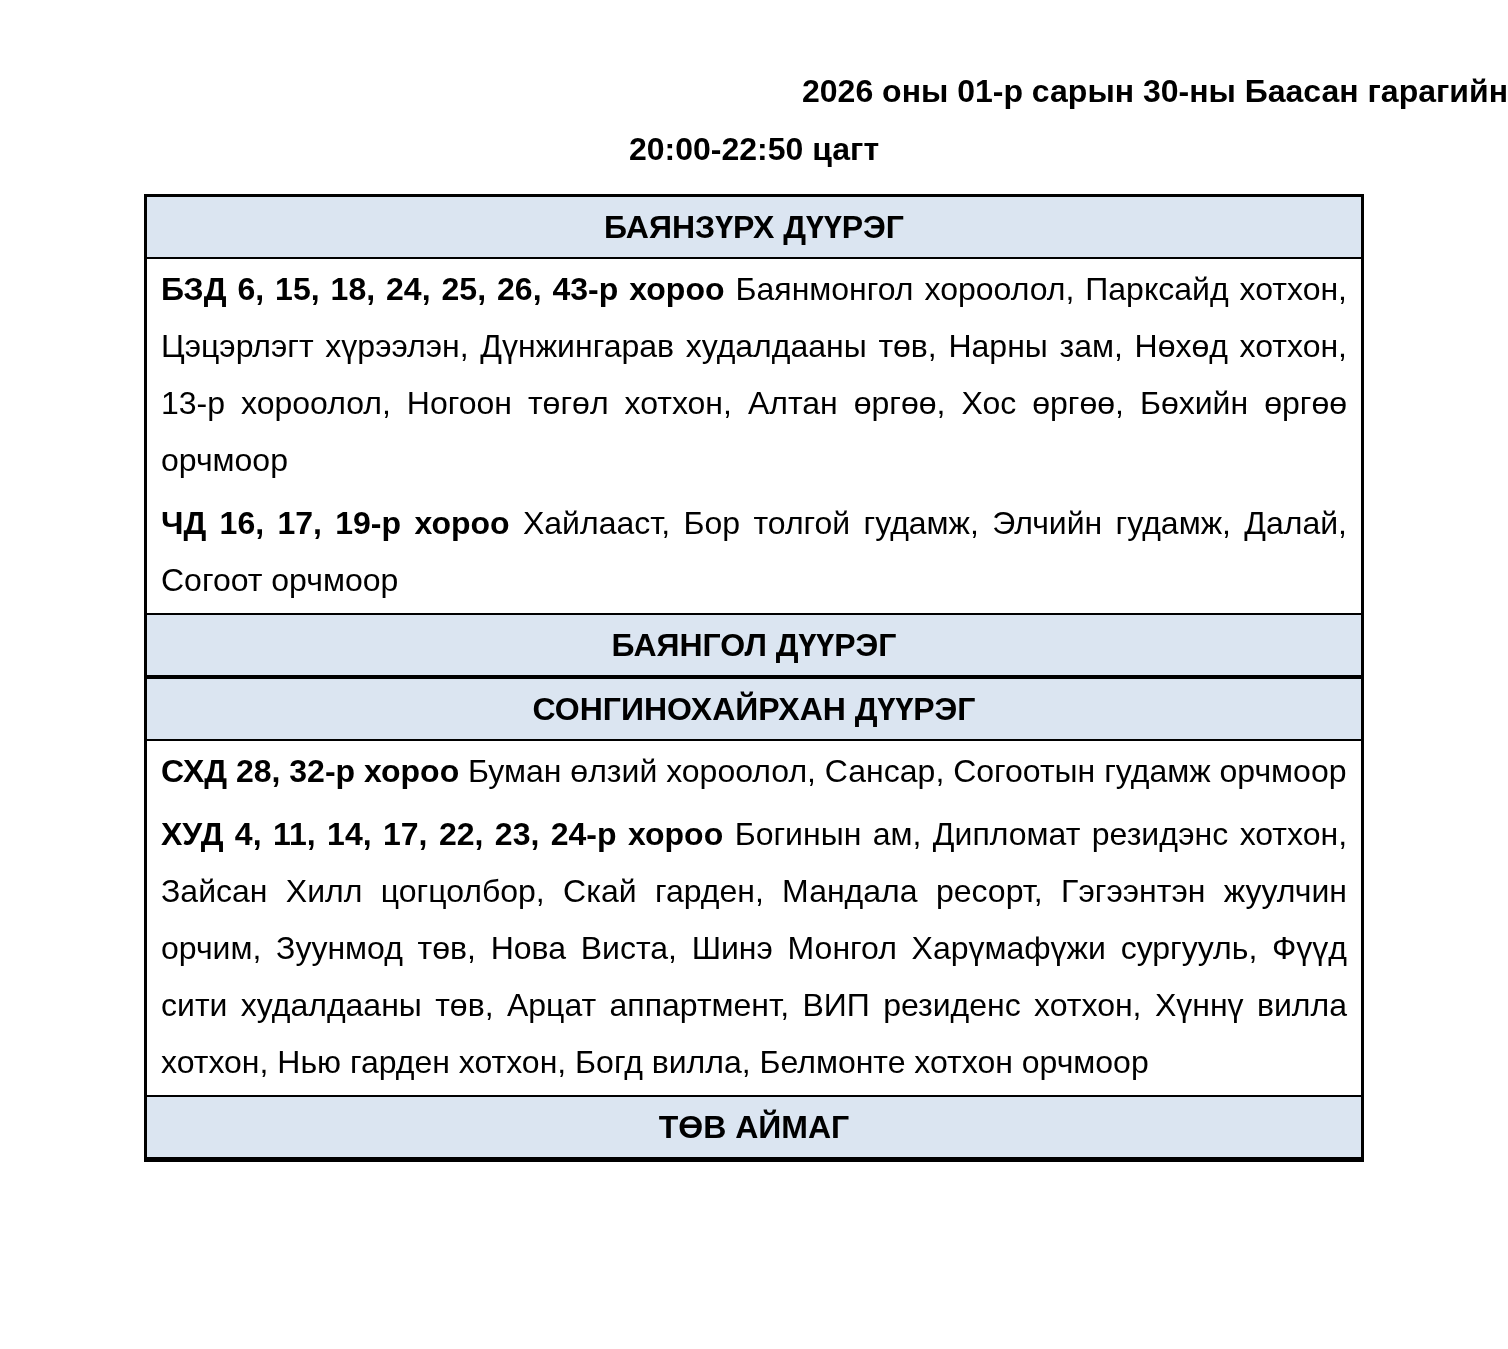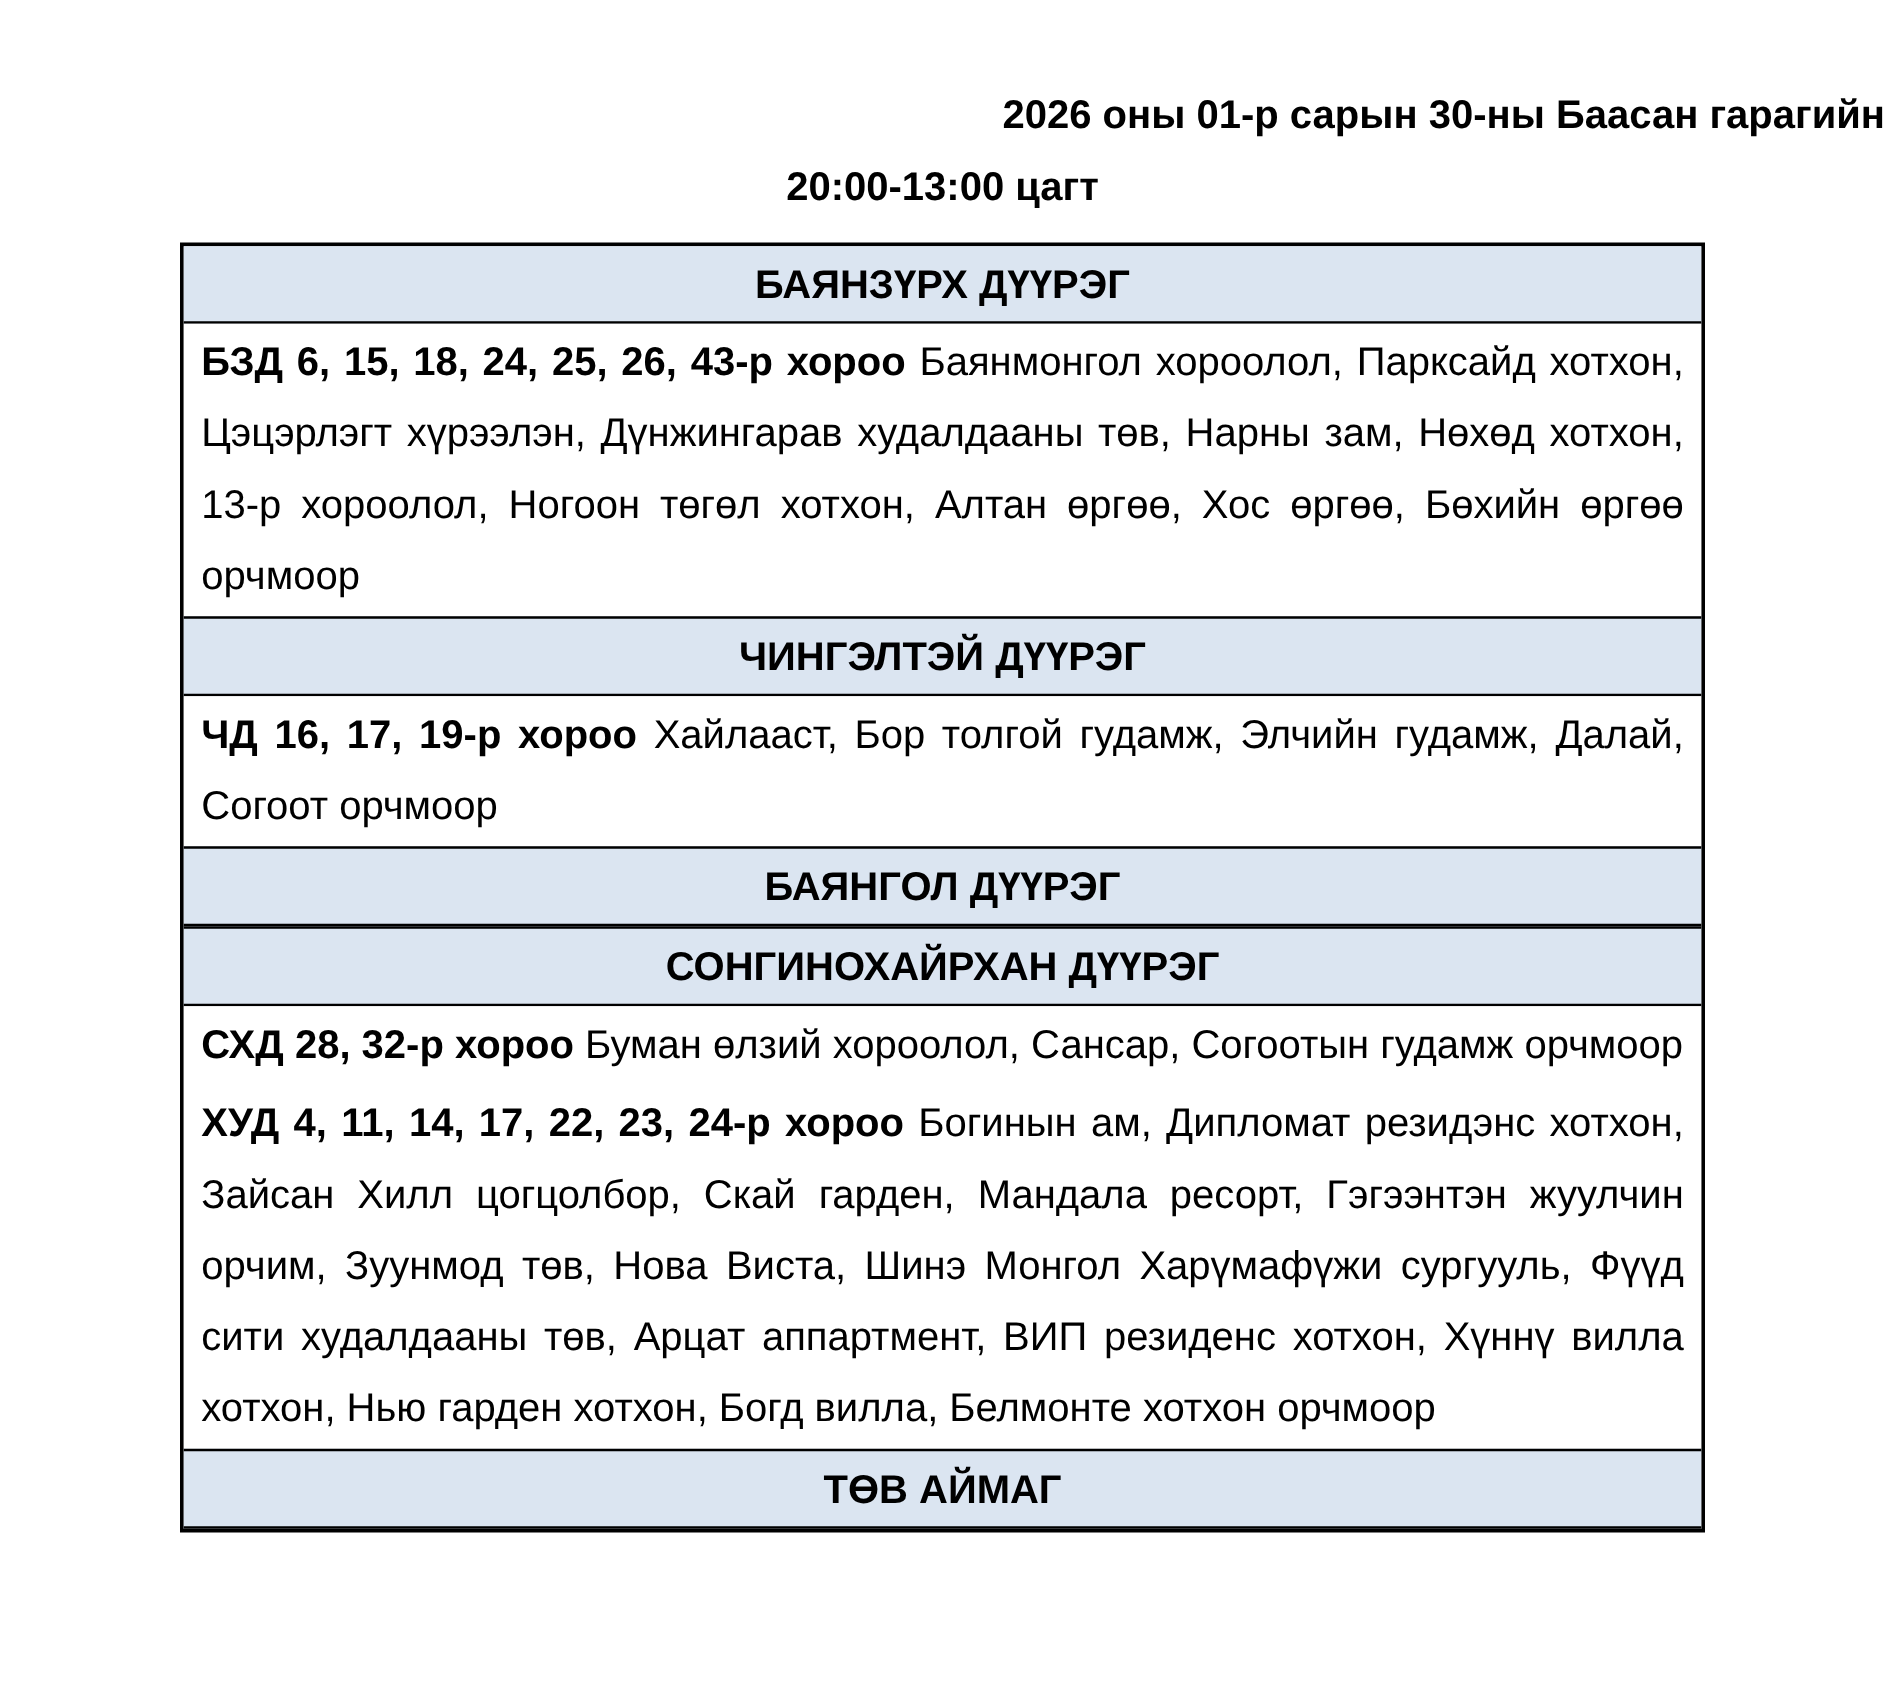--- a/index.html
+++ b/index.html
@@ -49,25 +49,24 @@
     padding: 2px 14px 4px 14px;
   }
   .area-row .prefix { font-weight: bold; }
   .area-row .areas { font-weight: normal; }
 </style>
 </head>
 <body>
 
 <div class="page-title title-line-1">2026 оны 01-р сарын 30-ны Баасан гарагийн</div>
 
-<div class="page-title title-line-2">20:00-13:00 цагт</div>
+<div class="page-title title-line-2">20:00-22:50 цагт</div>
 
 <div class="outage-table">
     <div class="district-header">БАЯНЗҮРХ ДҮҮРЭГ</div>
     <div class="area-row"><span class="prefix">БЗД 6, 15, 18, 24, 25, 26, 43-р хороо</span> <span class="areas">Баянмонгол хороолол, Парксайд хотхон, Цэцэрлэгт хүрээлэн, Дүнжингарав худалдааны төв, Нарны зам, Нөхөд хотхон, 13-р хороолол, Ногоон төгөл хотхон, Алтан өргөө, Хос өргөө, Бөхийн өргөө орчмоор</span></div>
-    <div class="district-header">ЧИНГЭЛТЭЙ ДҮҮРЭГ</div>
     <div class="area-row"><span class="prefix">ЧД 16, 17, 19-р хороо</span> <span class="areas">Хайлааст, Бор толгой гудамж, Элчийн гудамж, Далай, Согоот орчмоор</span></div>
     <div class="district-header">БАЯНГОЛ ДҮҮРЭГ</div>
     <div class="district-header">СОНГИНОХАЙРХАН ДҮҮРЭГ</div>
     <div class="area-row"><span class="prefix">СХД 28, 32-р хороо</span> <span class="areas">Буман өлзий хороолол, Сансар, Согоотын гудамж орчмоор</span></div>
     <div class="area-row"><span class="prefix">ХУД 4, 11, 14, 17, 22, 23, 24-р хороо</span> <span class="areas">Богинын ам, Дипломат резидэнс хотхон, Зайсан Хилл цогцолбор, Скай гарден, Мандала ресорт, Гэгээнтэн жуулчин орчим, Зуунмод төв, Нова Виста, Шинэ Монгол Харүмафүжи сургууль, Фүүд сити худалдааны төв, Арцат аппартмент, ВИП резиденс хотхон, Хүннү вилла хотхон, Нью гарден хотхон, Богд вилла, Белмонте хотхон орчмоор</span></div>
     <div class="district-header">ТӨВ АЙМАГ</div>
   </div>
 
 </body></html>

